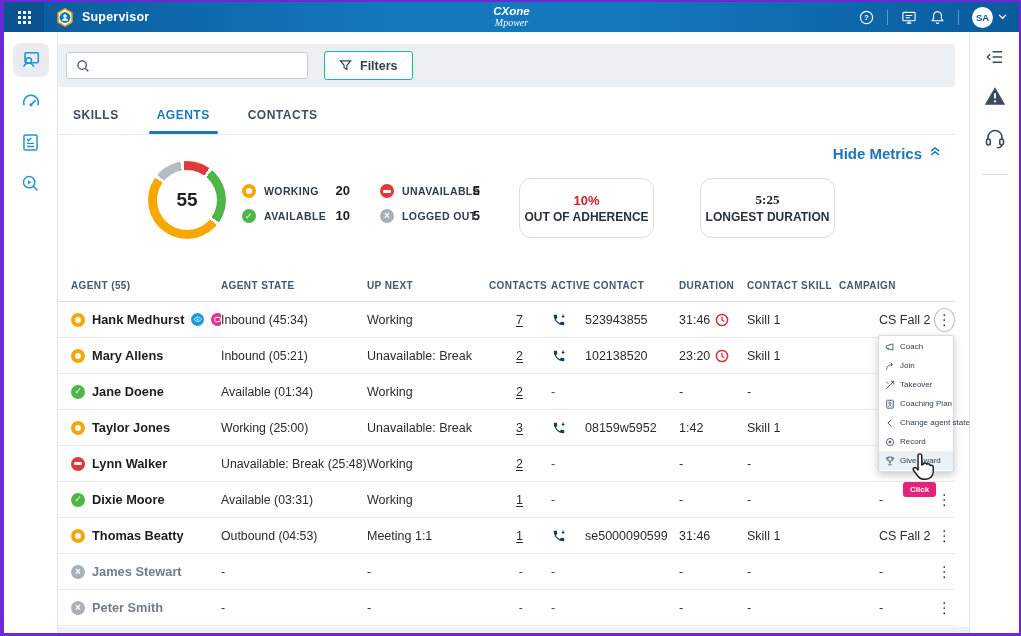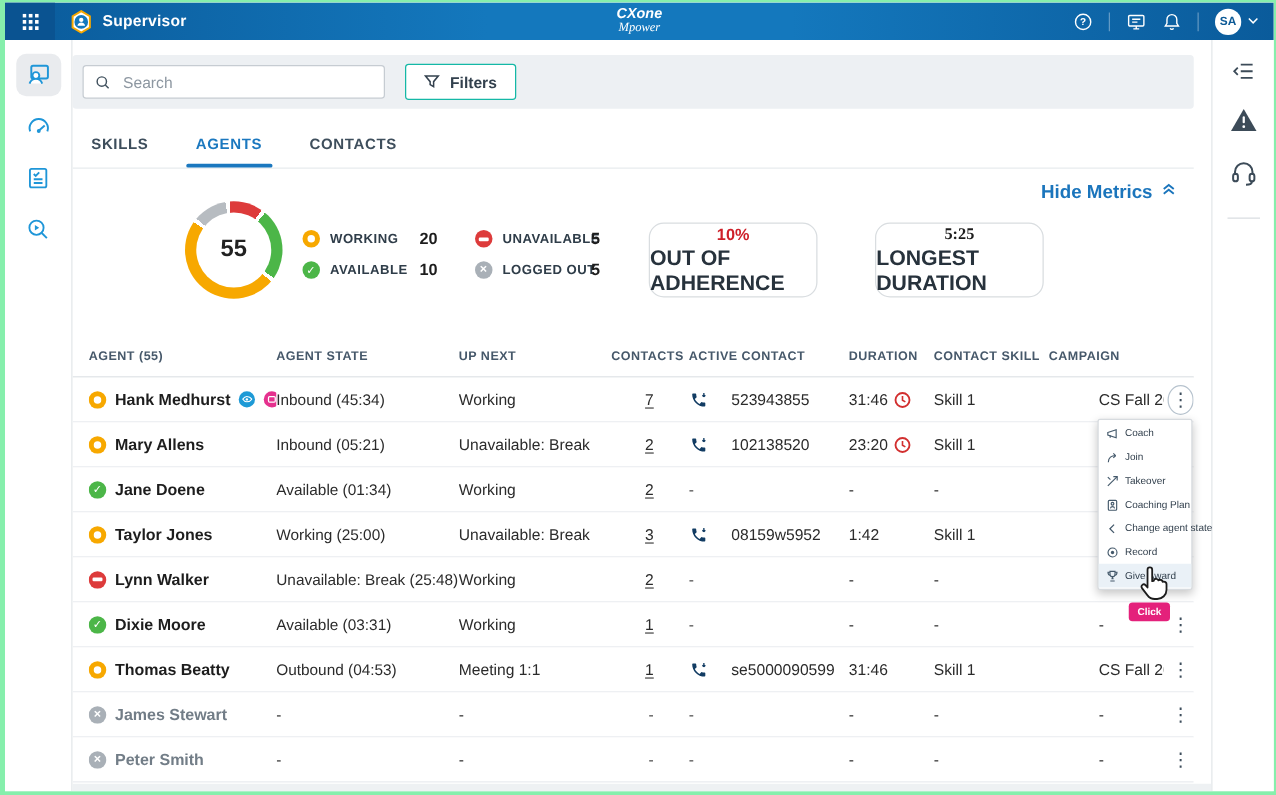--- a/index.html
+++ b/index.html
@@ -1,17 +1,17 @@
 <!DOCTYPE html>
 <html><head>
 <meta charset="utf-8">
 <style>
   html,body{margin:0;padding:0;}
   body{width:1021px;height:636px;font-family:"Liberation Sans","DejaVu Sans",sans-serif;-webkit-font-smoothing:antialiased;}
-  .frame{width:1021px;height:636px;background:#86efac;box-sizing:border-box;padding:2px 2px 3px 4px;position:relative;}
+  .frame{width:1021px;height:636px;background:#6d28d9;box-sizing:border-box;padding:2px 2px 3px 4px;position:relative;}
   .app{position:relative;width:100%;height:100%;background:#fff;overflow:hidden;}
 
   
   .topbar{position:absolute;top:0;left:0;right:0;height:30px;background:linear-gradient(90deg,#0a5b9b,#1478bd 38%,#1478bd 62%,#0a5b9b);display:flex;align-items:center;color:#fff;z-index:10;}
   .applauncher{width:40px;height:30px;background:#0a5391;display:flex;align-items:center;justify-content:center;cursor:pointer;flex:none;}
   .appid{display:flex;align-items:center;gap:8px;margin-left:12px;font-size:12.5px;font-weight:700;letter-spacing:.2px;}
   .brand{position:absolute;left:50%;transform:translateX(-50%);text-align:center;line-height:1;font-style:italic;}
   .brand .t{font-size:11.5px;font-weight:700;display:block;}
   .brand .b{font-size:10px;display:block;margin-top:1px;font-family:"Liberation Serif",serif;}
   .topicons{margin-left:auto;display:flex;align-items:center;gap:13px;padding-right:12px;}
@@ -44,21 +44,21 @@
 
   
   .donut{position:absolute;left:90px;top:129px;width:78px;height:78px;}
   .donut-ring{position:absolute;inset:0;border-radius:50%;}
   .donut-hole{position:absolute;inset:9px;background:#fff;border-radius:50%;}
   .donut-total{position:absolute;inset:0;display:flex;align-items:center;justify-content:center;font-size:19px;font-weight:700;color:#222;}
   .legend-item{position:absolute;display:flex;align-items:center;gap:8px;font-size:10.5px;font-weight:700;color:#2f3d49;letter-spacing:.4px;}
   .legend-value{position:absolute;font-size:13px;font-weight:700;color:#1d1d1d;width:24px;text-align:right;}
   .mcard{position:absolute;width:135px;height:60px;background:#fff;border:1px solid #d9dde0;border-radius:12px;display:flex;flex-direction:column;align-items:center;justify-content:center;gap:2px;box-sizing:border-box;}
   .mcard .v{font-size:13px;font-weight:700;}
-  .mcard .l{font-size:17px;font-weight:600;color:#27323c;}
+  .mcard .l{font-size:12px;font-weight:600;color:#27323c;}
   .hidemetrics{position:absolute;right:28px;top:113px;display:flex;align-items:flex-start;gap:7px;color:#1b75bc;font-size:15px;font-weight:700;cursor:pointer;}
 
   
   .st{width:14px;height:14px;border-radius:50%;display:inline-flex;align-items:center;justify-content:center;flex:none;color:#fff;font-size:9px;font-weight:700;line-height:1;}
   .st-working{background:#F7A800;}
   .st-working .hole{width:6px;height:6px;background:#fff;border-radius:50%;}
   .st-available{background:#4CB648;}
   .st-unavailable{background:#DD3B3B;}
   .st-unavailable .bar{width:8px;height:3px;background:#fff;border-radius:1px;}
   .st-loggedout{background:#A9B0B7;font-size:10px;}
@@ -221,21 +221,20 @@
   </aside>
 
   <main class="main">
 
     <div class="searchband">
       <div class="searchbox">
         <svg width="14" height="14" viewBox="0 0 16 16" fill="none" stroke="#42525F" stroke-width="1.5">
               <circle cx="7" cy="7" r="4.8"></circle>
               <path d="M10.6 10.6L14 14"></path>
             </svg>
-        <input type="text" placeholder="Search" style="">
       </div>
       <button class="filtersbtn">
         <svg width="13" height="13" viewBox="0 0 14 14" fill="none" stroke="#33414E" stroke-width="1.3">
               <path d="M1.5 2h11L8.5 6.8v4.4l-3-1.8V6.8L1.5 2z"></path>
             </svg>
         <span>Filters</span>
       </button>
     </div>
 
     <div class="tabs">

